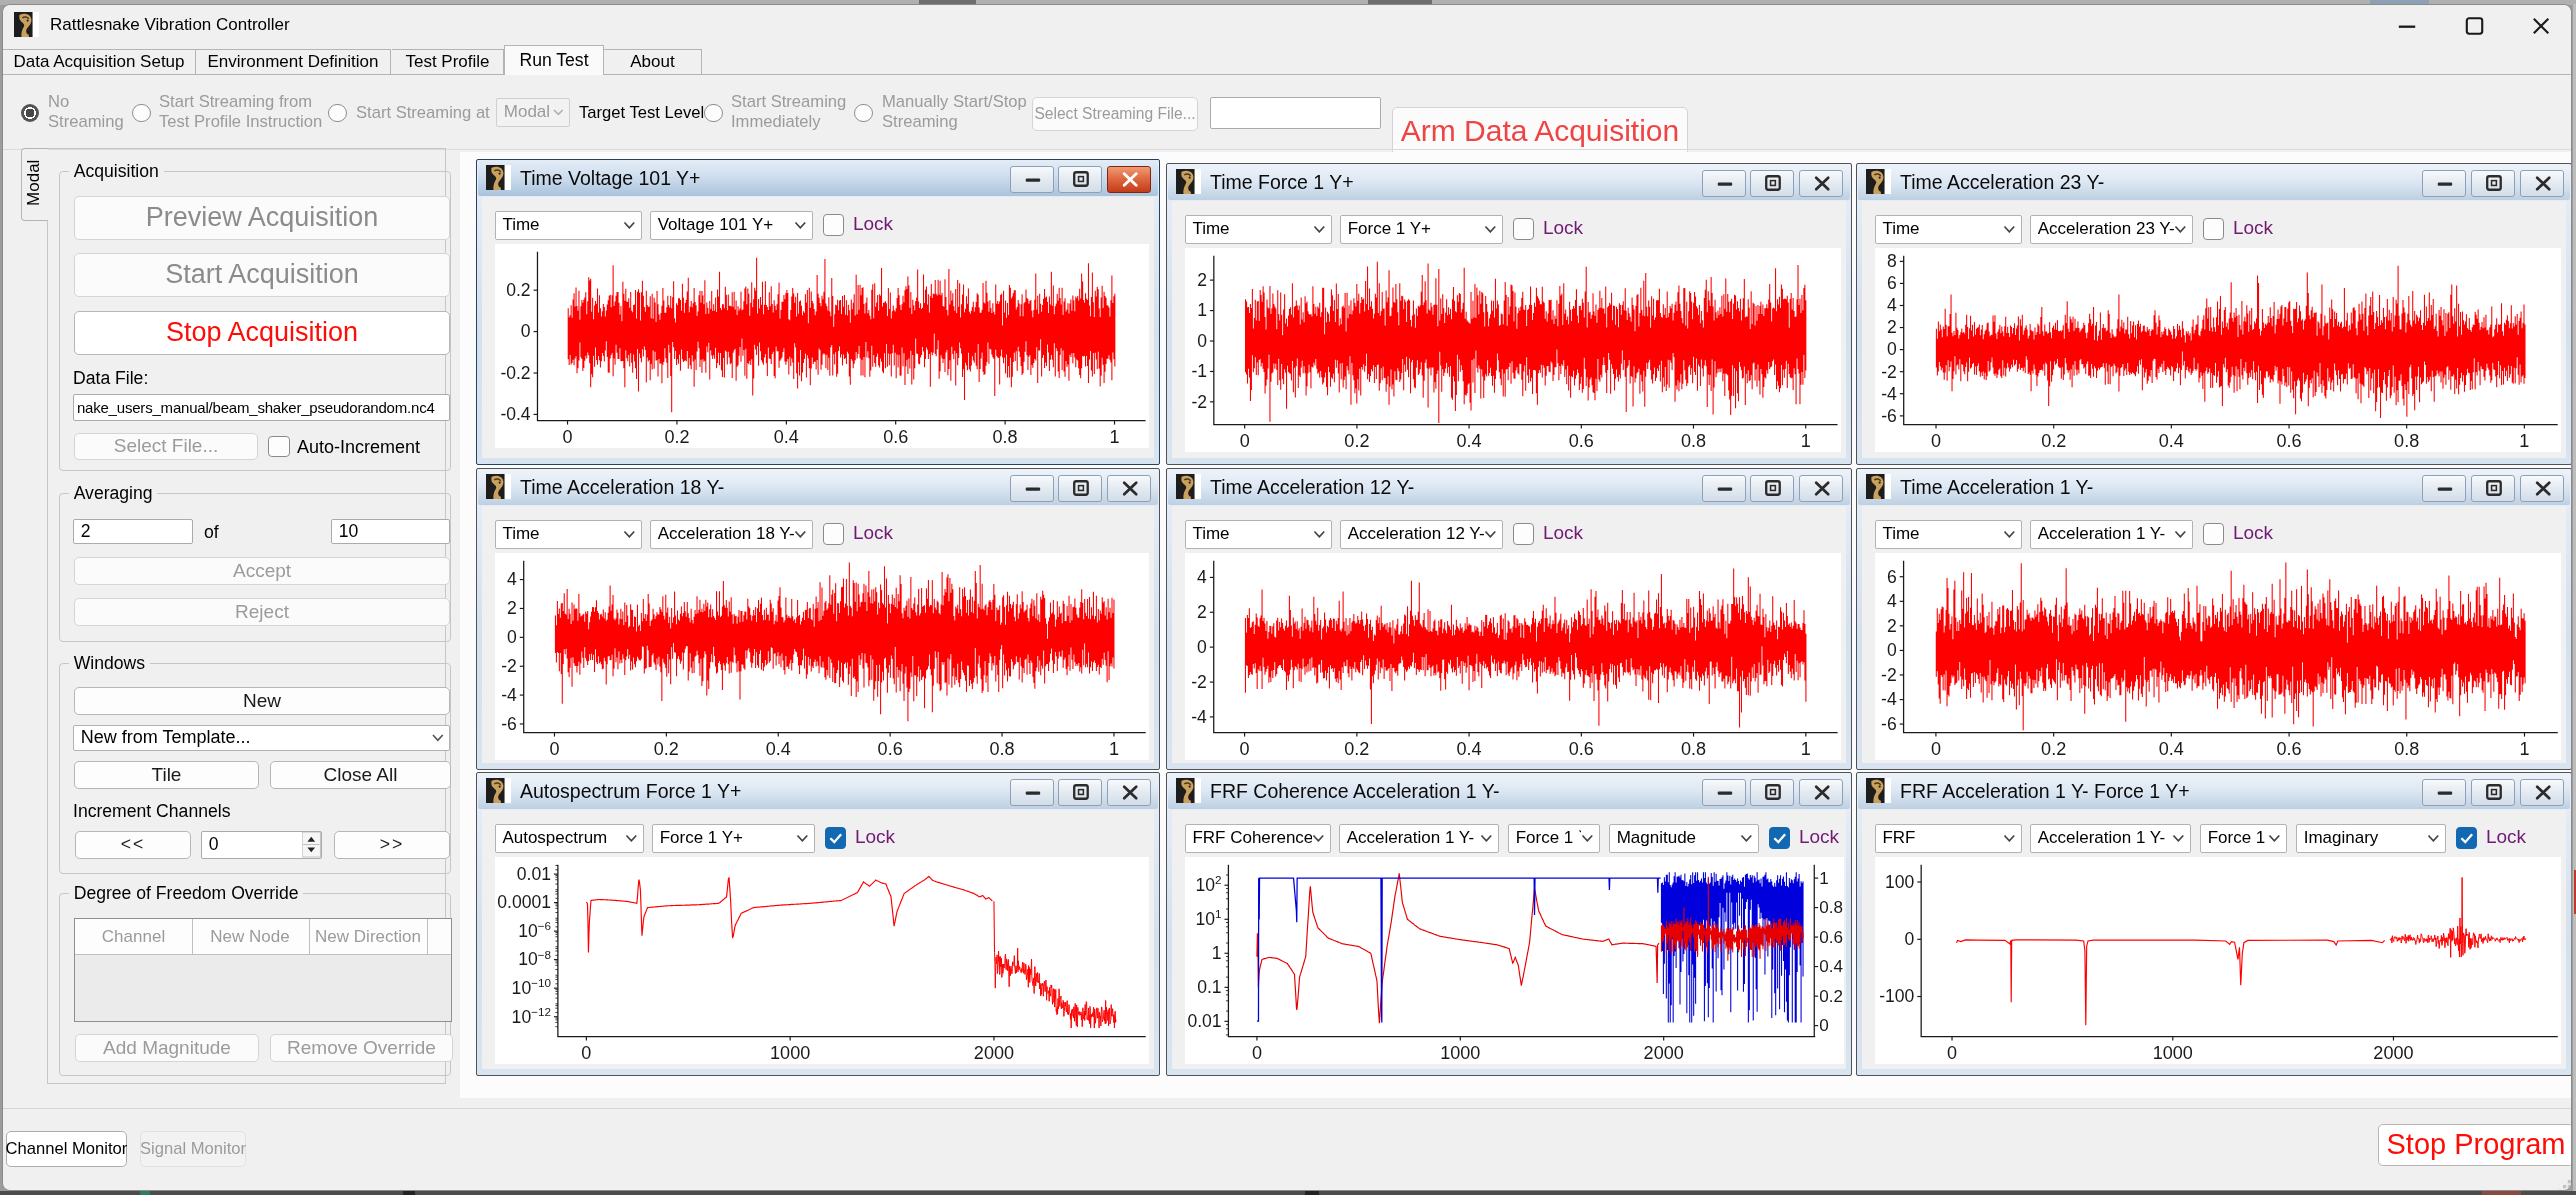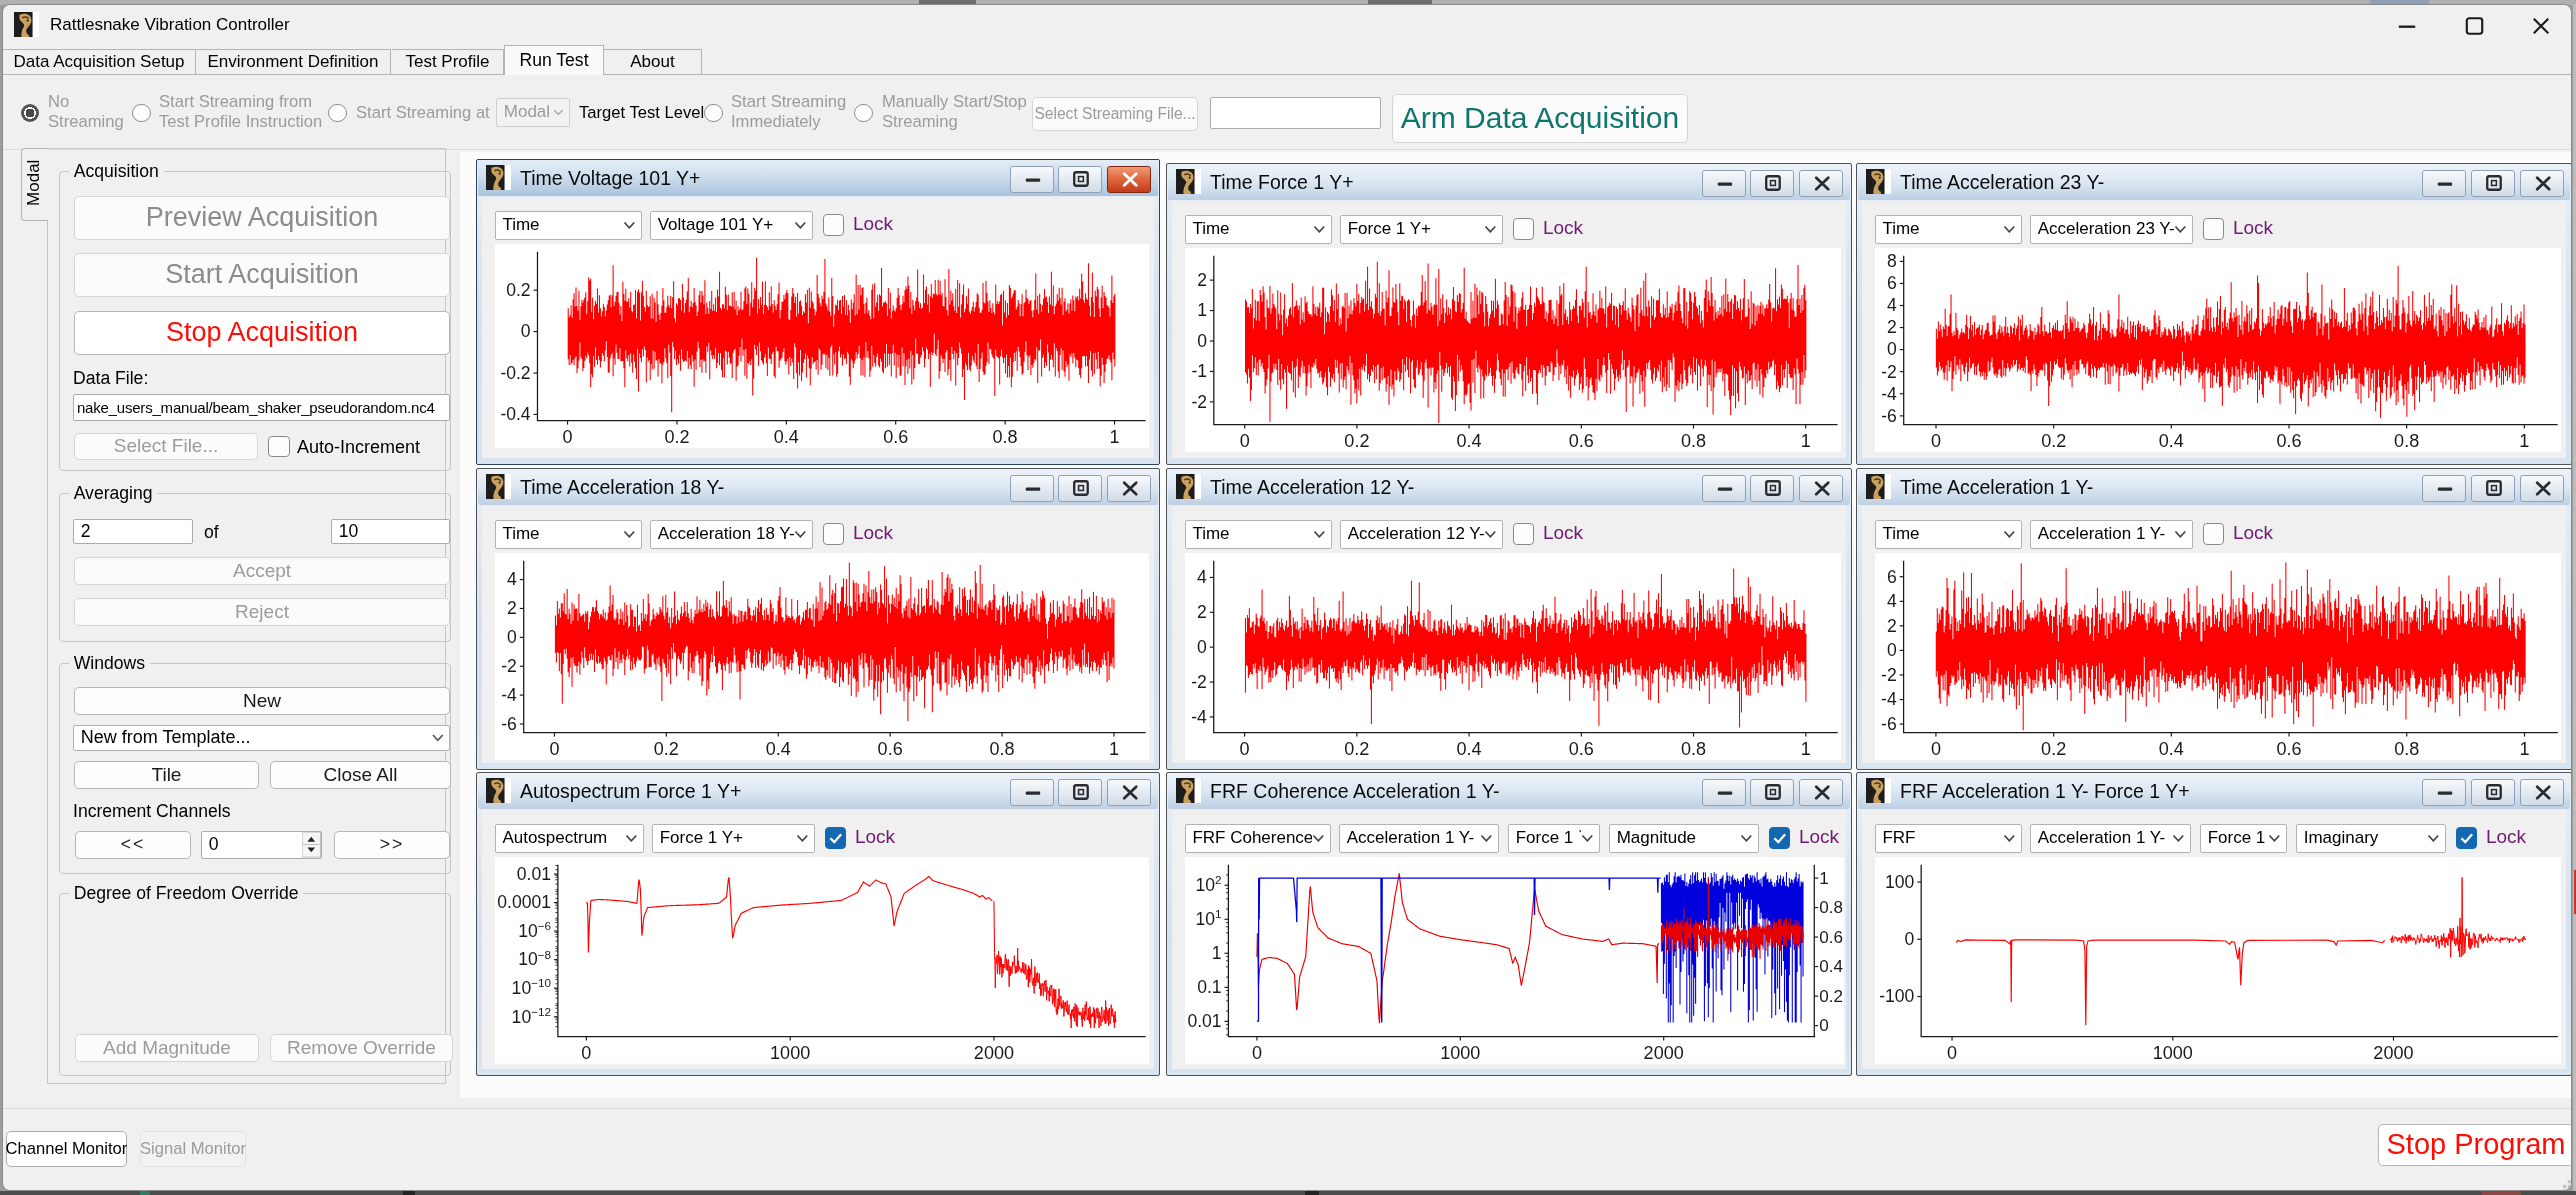--- a/index.html
+++ b/index.html
@@ -84,21 +84,21 @@
         <path d="M1 1 L5.5 5.5 L10 1" fill="none" stroke="#b0b0b0" stroke-width="1.6"></path>
       </svg>
     </div>
 <div class="abs" style="left:576px;top:98px;font-size:16.6px;color:#000">Target Test Level</div>
 <div class="radio" style="left:701px;top:99px"></div>
 <div class="rlab" style="left:728px;top:87px">Start Streaming<br>Immediately</div>
 <div class="radio" style="left:851px;top:99px"></div>
 <div class="rlab" style="left:879px;top:87px">Manually Start/Stop<br>Streaming</div>
 <div class="btn" style="left:1029px;top:92px;width:166px;height:34px;font-size:15.6px">Select Streaming File...</div>
 <div class="inp" style="left:1207px;top:92px;width:171px;height:32px"></div>
-<div class="btn" style="left:1389px;top:89px;width:296px;height:49px;font-size:30px;color:#0f766e">Arm Data Acquisition</div>
+<div class="btn" style="left:1389px;top:102px;width:296px;height:49px;font-size:30px;color:#ef4444">Arm Data Acquisition</div>
 <div class="abs" style="left:0;top:144px;width:2570px;height:1px;background:#dadada"></div>
 <div class="abs" style="left:44px;top:143px;width:399px;height:936px;border:1px solid #c6c6c6"></div>
 <div class="abs" style="left:17.6px;top:143px;width:27px;height:73px;border:1px solid #b4b4b4;border-right:none;border-radius:3.9px 0 0 3.9px;background:#f0f0f0"></div>
 <div class="abs" style="left:1px;top:168px;width:59px;height:19.5px;transform:rotate(-90deg);transform-origin:center;font-size:17px;color:#000;text-align:center">Modal</div>
 <div class="grp" style="left:56px;top:166px;width:392px;height:300px">
       <span class="glab">Acquisition</span>
     </div>
 <div class="btn" style="left:71px;top:191px;width:376px;height:44px;font-size:27px;color:#8b8b8b">Preview Acquisition</div>
 <div class="btn" style="left:71px;top:248px;width:376px;height:44px;font-size:27px;color:#8b8b8b">Start Acquisition</div>
 <div class="btn en" style="left:71px;top:306px;width:376px;height:44px;font-size:27px;background:#fff">
@@ -134,20 +134,29 @@
 <div class="inp" style="left:198px;top:826px;width:121px;height:28px;font-size:17.6px">0</div>
 <svg class="abs" style="left:299px;top:827px" width="19.5" height="26" viewBox="0 0 20 27">
       <rect x="0" y="0" width="19" height="26" fill="#f6f6f6" stroke="#bdbdbd"></rect>
       <path d="M9.5 5 L13.5 10 L5.5 10 Z" fill="#222"></path>
       <path d="M9.5 21 L13.5 16 L5.5 16 Z" fill="#222"></path>
       <line x1="1" y1="13" x2="18" y2="13" stroke="#bdbdbd"></line>
     </svg>
 <div class="btn en" style="left:331px;top:826px;width:116px;height:28px;font-size:17.6px;letter-spacing:2px">&gt;&gt;</div>
 <div class="grp" style="left:56px;top:888px;width:392px;height:183px">
       <span class="glab">Degree of Freedom Override</span>
+    </div>
+<div class="abs" style="left:71px;top:913px;width:378px;height:104px;border:1px solid #8f8f8f;background:#ebebeb">
+      <div style="position:absolute;left:0;top:0;right:0;height:36px;background:#fdfdfd;border-bottom:1px solid #c0c0c0"></div>
+      <div class="abs dis" style="left:0;top:7.8px;width:117px;text-align:center;font-size:17px">Channel</div>
+      <div class="abs dis" style="left:117px;top:7.8px;width:116px;text-align:center;font-size:17px">New Node</div>
+      <div class="abs dis" style="left:234px;top:7.8px;width:118px;text-align:center;font-size:17px">New Direction</div>
+      <div class="abs" style="left:117px;top:0;width:1px;height:36px;background:#c0c0c0"></div>
+      <div class="abs" style="left:234px;top:0;width:1px;height:36px;background:#c0c0c0"></div>
+      <div class="abs" style="left:352px;top:0;width:1px;height:36px;background:#c0c0c0"></div>
     </div>
 <div class="btn" style="left:72px;top:1029px;width:184px;height:28px;font-size:19px">Add Magnitude</div>
 <div class="btn" style="left:267px;top:1029px;width:183px;height:28px;font-size:19px">Remove Override</div>
 <div class="abs" style="left:457px;top:147px;width:2114px;height:946px;background:#fcfcfc"></div>
 <div class="win active" style="left:473px;top:154px;width:684px;height:306px">
 <div class="tbar"></div>
 <span class="ticon"><svg viewBox="0 0 26 26" width="25.4" height="25.4">
           <rect width="26" height="26" fill="#ffffff"></rect>
           <rect width="19" height="26" fill="#1d1d1d"></rect>
           <path d="M5.5 3 C11 0.2 17.5 2.2 17.8 8 C18 12.5 14.5 14.5 13 17.5 C11.8 20 12.8 22.5 15.2 23.2 L15.2 26 L7.8 26 C6.8 21.5 8.6 17.8 10.2 14.8 C11.8 11.8 6.2 10.5 5.5 6.5 Z" fill="#c9a05e"></path>

